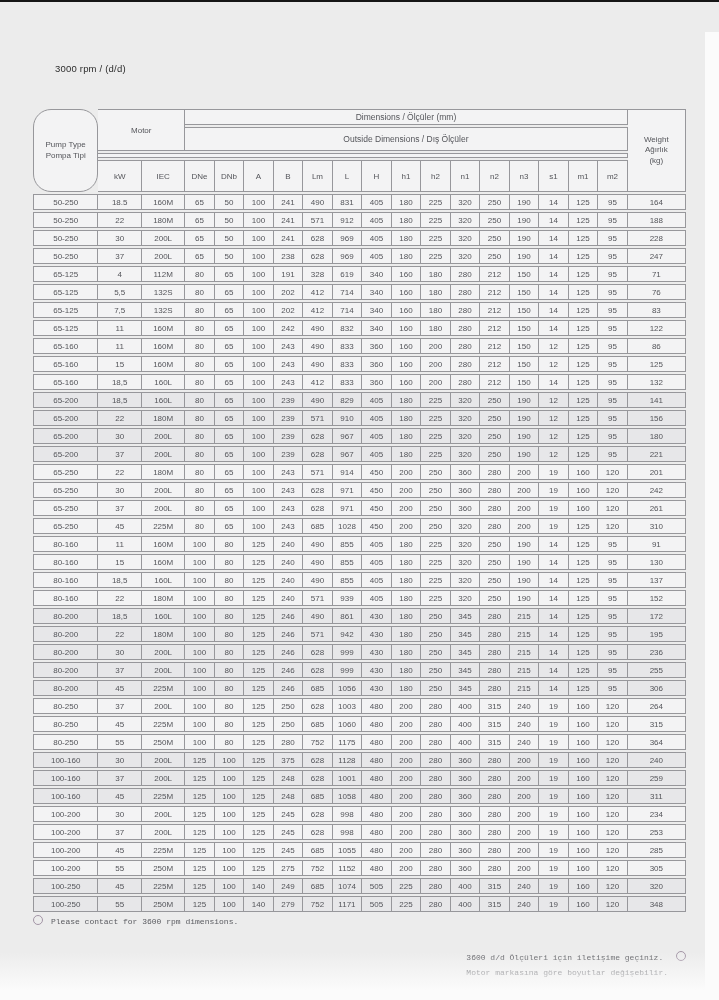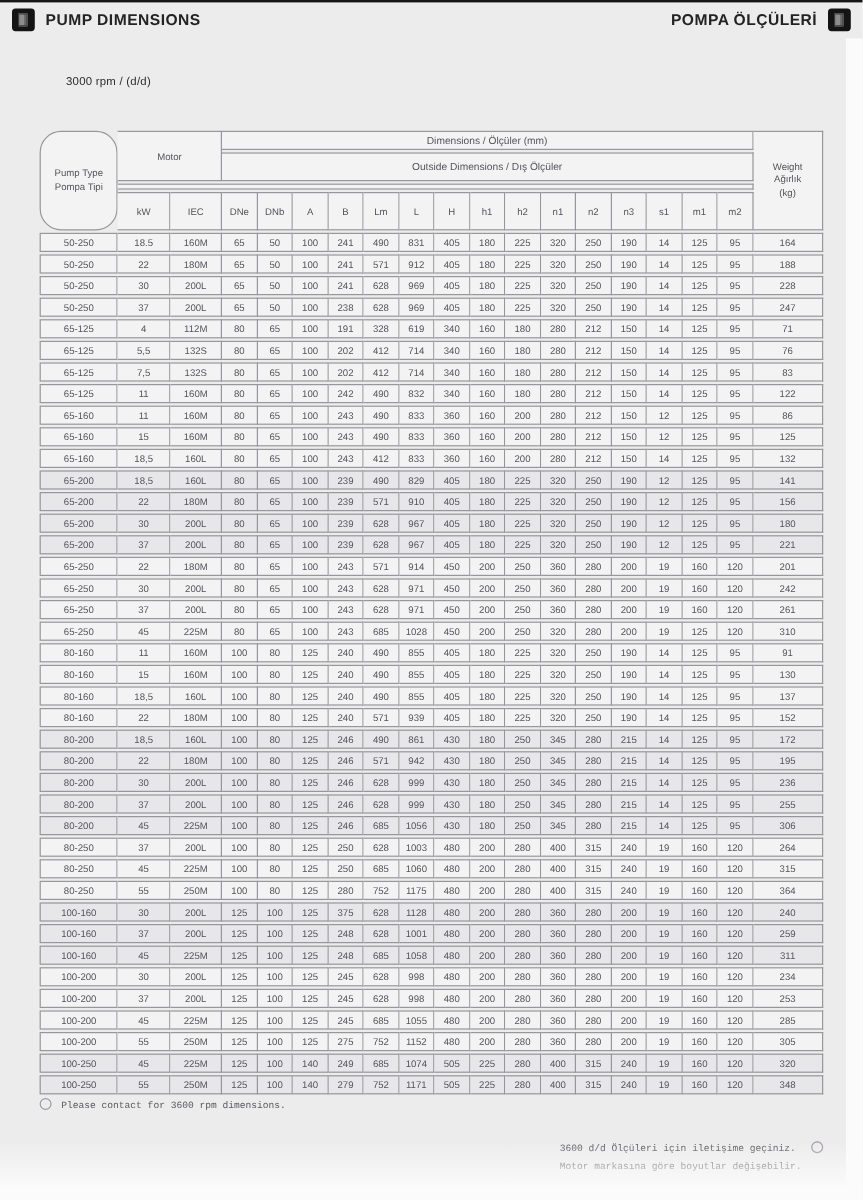--- a/index.html
+++ b/index.html
@@ -53,30 +53,20 @@
   .note-circle{width:8px;height:8px;border:1px solid #a395a6;border-radius:50%;margin-top:1px;flex:0 0 auto;background:transparent;}
   .note-lines{line-height:1.9;}
 </style>
 </head>
 <body>
 
 <div class="page">
   <div class="topline"></div>
   <div class="right-strip"></div>
 
-  <div class="hdr">
-    <div class="hdr-side">
-      <span class="doc-ic"></span>
-      <span class="title">PUMP DIMENSIONS</span>
-    </div>
-    <div class="hdr-side">
-      <span class="title">POMPA ÖLÇÜLERİ</span>
-      <span class="doc-ic"></span>
-    </div>
-  </div>
 
   <div class="subtitle">3000 rpm / (d/d)</div>
 
   <table class="dim">
     <colgroup>
       <col class="c-pump">
         <col class="c-kw">
         <col class="c-iec">
       <col class="c-dim">
         <col class="c-dim">

